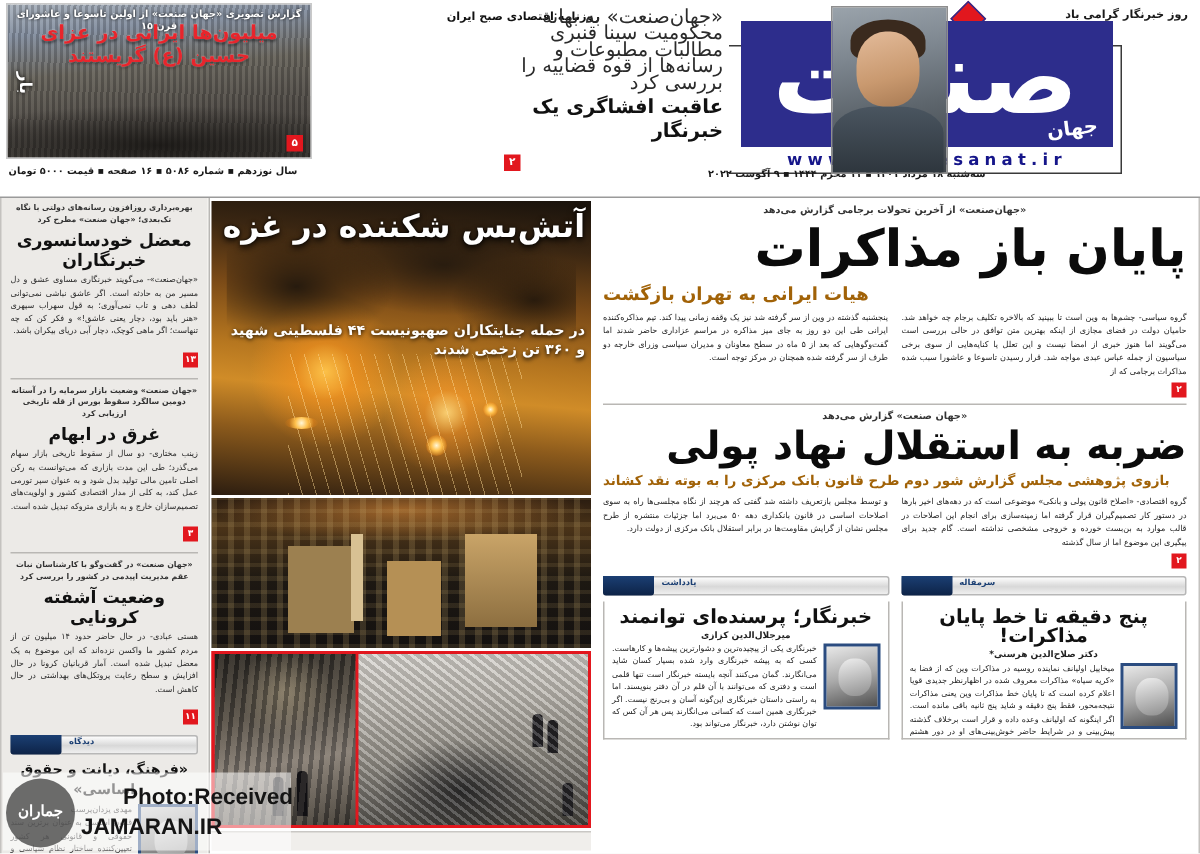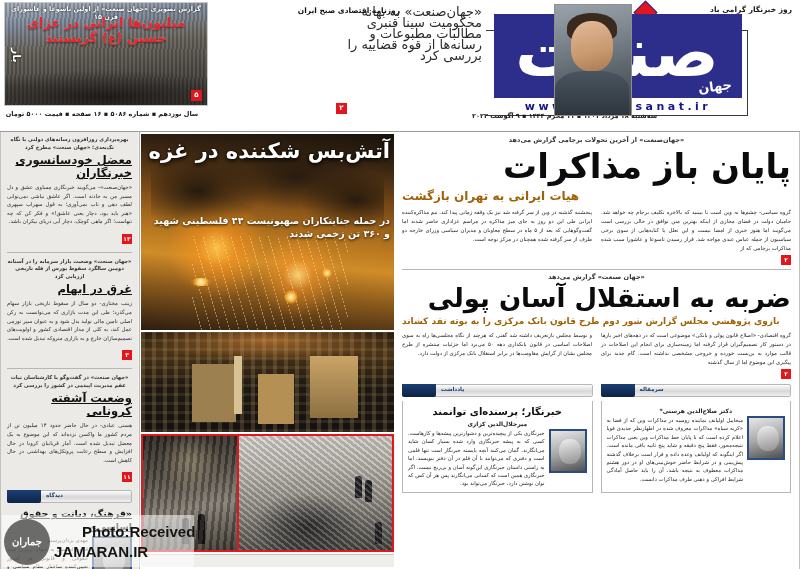--- a/index.html
+++ b/index.html
@@ -185,23 +185,22 @@
     border-left: 1px solid #c4c2bf;
     padding: 4px 6px;
   }
   .sb-item { margin-bottom: 7px; }
   .sb-kicker {
     font-size: 5.2px; color: #333; text-align: center; line-height: 7.5px;
     font-weight: bold;
   }
   .sb-head {
     font-size: 11.5px; font-weight: bold; color: #111;
-    margin: 3px 0 3px; line-height: 13px;
+    text-align: center; margin: 3px 0 3px; line-height: 13px;
     letter-spacing: -0.3px;
-    text-decoration: underline;
   }
   .sb-body {
     font-size: 5.4px; color: #2a2a2a; line-height: 8.6px;
     text-align: justify; direction: rtl;
   }
   .sb-badge {
     display: inline-block; width: 10px; height: 10px;
     background: #e2171e; color: #fff; font-size: 6px;
     text-align: center; line-height: 10px; font-weight: bold;
     margin-top: 2px;
@@ -383,21 +382,21 @@
 
   
   .boxes { display: flex; gap: 8px; margin-top: 5px; }
   .box { flex: 1 1 50%; }
   .box-frame {
     border: 1px solid #b9b7b4; border-top: none;
     padding: 4px 5px 0; background: #fff;
     height: 92px; overflow: hidden;
   }
   .box-head {
-    font-size: 10px; font-weight: bold; color: #111;
+    font-size: 13px; font-weight: bold; color: #111;
     text-align: center; line-height: 13px; letter-spacing: -0.3px;
   }
   .box-author {
     font-size: 6px; font-weight: bold; color: #222;
     text-align: center; margin-top: 2px;
   }
   .box-row { display: flex; gap: 4px; margin-top: 2px; }
   .box-photo {
     width: 38px; height: 44px; flex: 0 0 38px;
     border: 2px solid #2b4c80;
@@ -455,20 +454,21 @@
     </div>
     <div class="logo-dia1"></div>
     <div class="logo-dia2"></div>
     <div class="mh-url">www.jahanesanat.ir</div>
 
     <div class="mh-pubinfo">سال نوزدهم ▪ شماره ۵۰۸۶ ▪ ۱۶ صفحه ▪ قیمت ۵۰۰۰ تومان</div>
     <div class="mh-dateline">سه‌شنبه ۱۸ مرداد ۱۴۰۱ ▪ ۱۱ محرم ۱۴۴۴ ▪ ۹ آگوست ۲۰۲۲</div>
 
     <div class="mh-promo">
       <div class="kick">«جهان‌صنعت» به بهانه محکومیت سینا قنبری مطالبات مطبوعات و رسانه‌ها از قوه قضاییه را بررسی کرد</div>
+      <div class="head">عاقبت افشاگری یک خبرنگار</div>
       <div class="pagebadge">۲</div>
     </div>
     <div class="mh-portrait">
       <div class="body"></div>
       <div class="hair"></div>
       <div class="face"></div>
     </div>
   </div>
 
   <div class="content">
@@ -479,35 +479,36 @@
       <div class="lead-head">پایان باز مذاکرات</div>
       <div class="lead-sub">هیات ایرانی به تهران بازگشت</div>
       <div class="cols2">
         <div>گروه سیاسی- چشم‌ها به وین است تا ببینید که بالاخره تکلیف برجام چه خواهد شد. حامیان دولت در فضای مجازی از اینکه بهترین متن توافق در حالی بررسی است می‌گویند اما هنوز خبری از امضا نیست و این تعلل یا کنایه‌هایی از سوی برخی سیاسیون از جمله عباس عبدی مواجه شد. قرار رسیدن تاسوعا و عاشورا سبب شده مذاکرات برجامی که از</div>
         <div>پنجشنبه گذشته در وین از سر گرفته شد نیز یک وقفه زمانی پیدا کند. تیم مذاکره‌کننده ایرانی طی این دو روز به جای میز مذاکره در مراسم عزاداری حاضر شدند اما گفت‌وگوهایی که بعد از ۵ ماه در سطح معاونان و مدیران سیاسی وزرای خارجه دو طرف از سر گرفته شده همچنان در مرکز توجه است.</div>
       </div>
       <div class="lead-badge">۲</div>
       <div class="lead-rule"></div>
 
       <div class="lead-kicker">«جهان صنعت» گزارش می‌دهد</div>
-      <div class="lead-head" style="font-size:26px;line-height:32px;">ضربه به استقلال آسان پولی</div>
+      <div class="lead-head" style="font-size:26px;line-height:32px;">ضربه به استقلال نهاد پولی</div>
       <div class="lead-sub" style="font-size:9px;">بازوی پژوهشی مجلس گزارش شور دوم طرح قانون بانک مرکزی را به بوته نقد کشاند</div>
       <div class="cols2">
         <div>گروه اقتصادی- «اصلاح قانون پولی و بانکی» موضوعی است که در دهه‌های اخیر بارها در دستور کار تصمیم‌گیران قرار گرفته اما زمینه‌سازی برای انجام این اصلاحات در قالب موارد به بن‌بست خورده و خروجی مشخصی نداشته است. گام جدید برای پیگیری این موضوع اما از سال گذشته</div>
         <div>و توسط مجلس بازتعریف داشته شد گفتی که هرچند از نگاه مجلسی‌ها راه به سوی اصلاحات اساسی در قانون بانکداری دهه ۵۰ می‌برد اما جزئیات منتشره از طرح مجلس نشان از گرایش مقاومت‌ها در برابر استقلال بانک مرکزی از دولت دارد.</div>
       </div>
       <div class="lead-badge">۲</div>
 
       <div class="boxes">
         <div class="box">
           <div class="tab">
             <div class="cap"></div>
             <div class="label">سرمقاله</div>
           </div>
           <div class="box-frame">
+            <div class="box-head">پنج دقیقه تا خط پایان مذاکرات!</div>
             <div class="box-author">دکتر صلاح‌الدین هرسنی*</div>
             <div class="box-row">
               <div class="box-photo">
                   <div class="f2"></div>
                 </div>
               <div class="box-text">میخاییل اولیانف نماینده روسیه در مذاکرات وین که از فضا به «کریه سیاه» مذاکرات معروف شده در اظهارنظر جدیدی قویا اعلام کرده است که تا پایان خط مذاکرات وین یعنی مذاکرات نتیجه‌محور، فقط پنج دقیقه و شاید پنج ثانیه باقی مانده است. اگر اینگونه که اولیانف وعده داده و قرار است برخلاف گذشته پیش‌بینی و در شرایط حاضر خوش‌بینی‌های او در دور هشتم مذاکرات معطوف به نتیجه باشد، آن را باید حاصل آمادگی شرایط افراکی و ذهنی طرف مذاکرات دانست.</div>
             </div>
           </div>
         </div>
 

